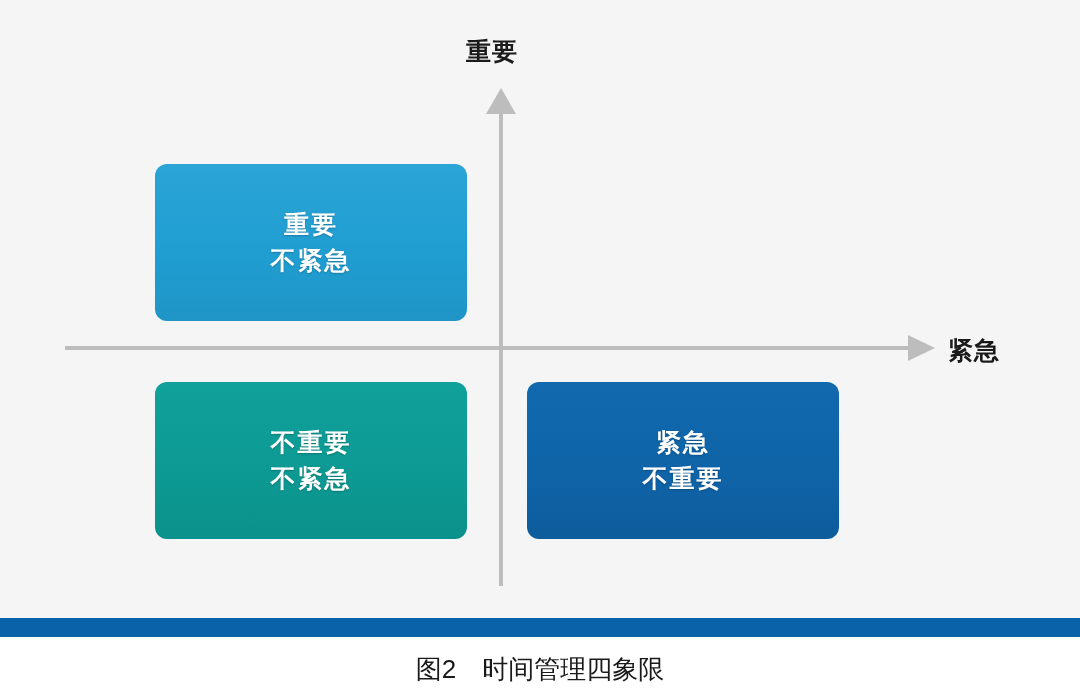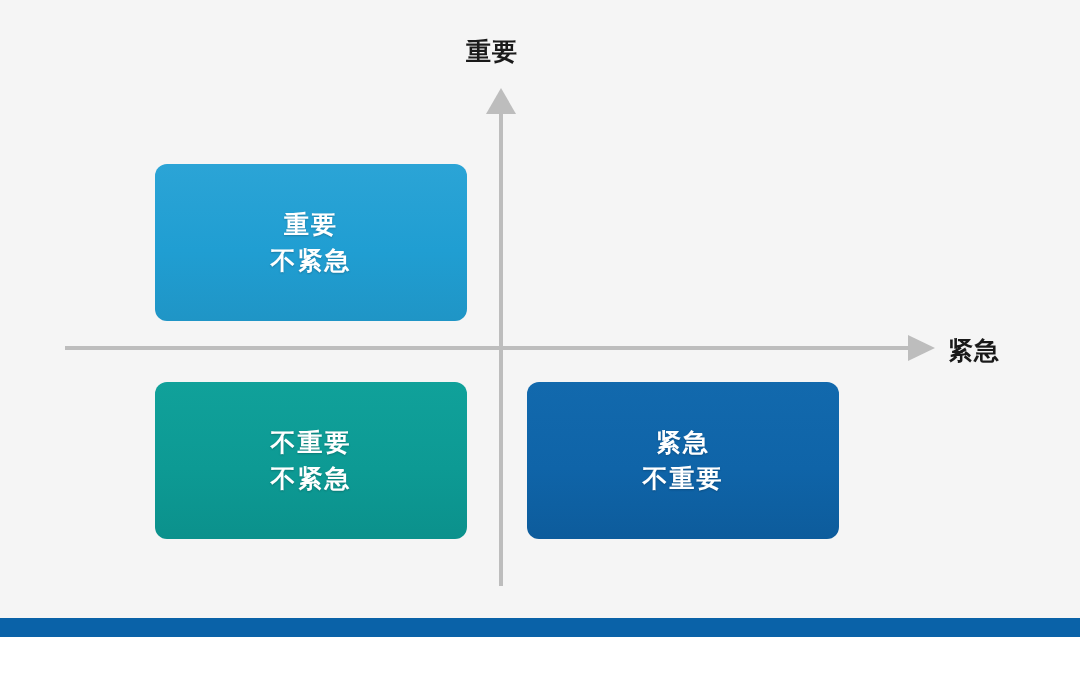--- a/index.html
+++ b/index.html
@@ -217,14 +217,15 @@
 
     <div class="quad" id="quad-urgent-not-important">
       <span class="line">紧急</span>
       <span class="line">不重要</span>
     </div>
 
   </div>
 
   <div class="divider-bar"></div>
 
+  <div class="caption">图2　时间管理四象限</div>
 
 </div>
 
 </body></html>

